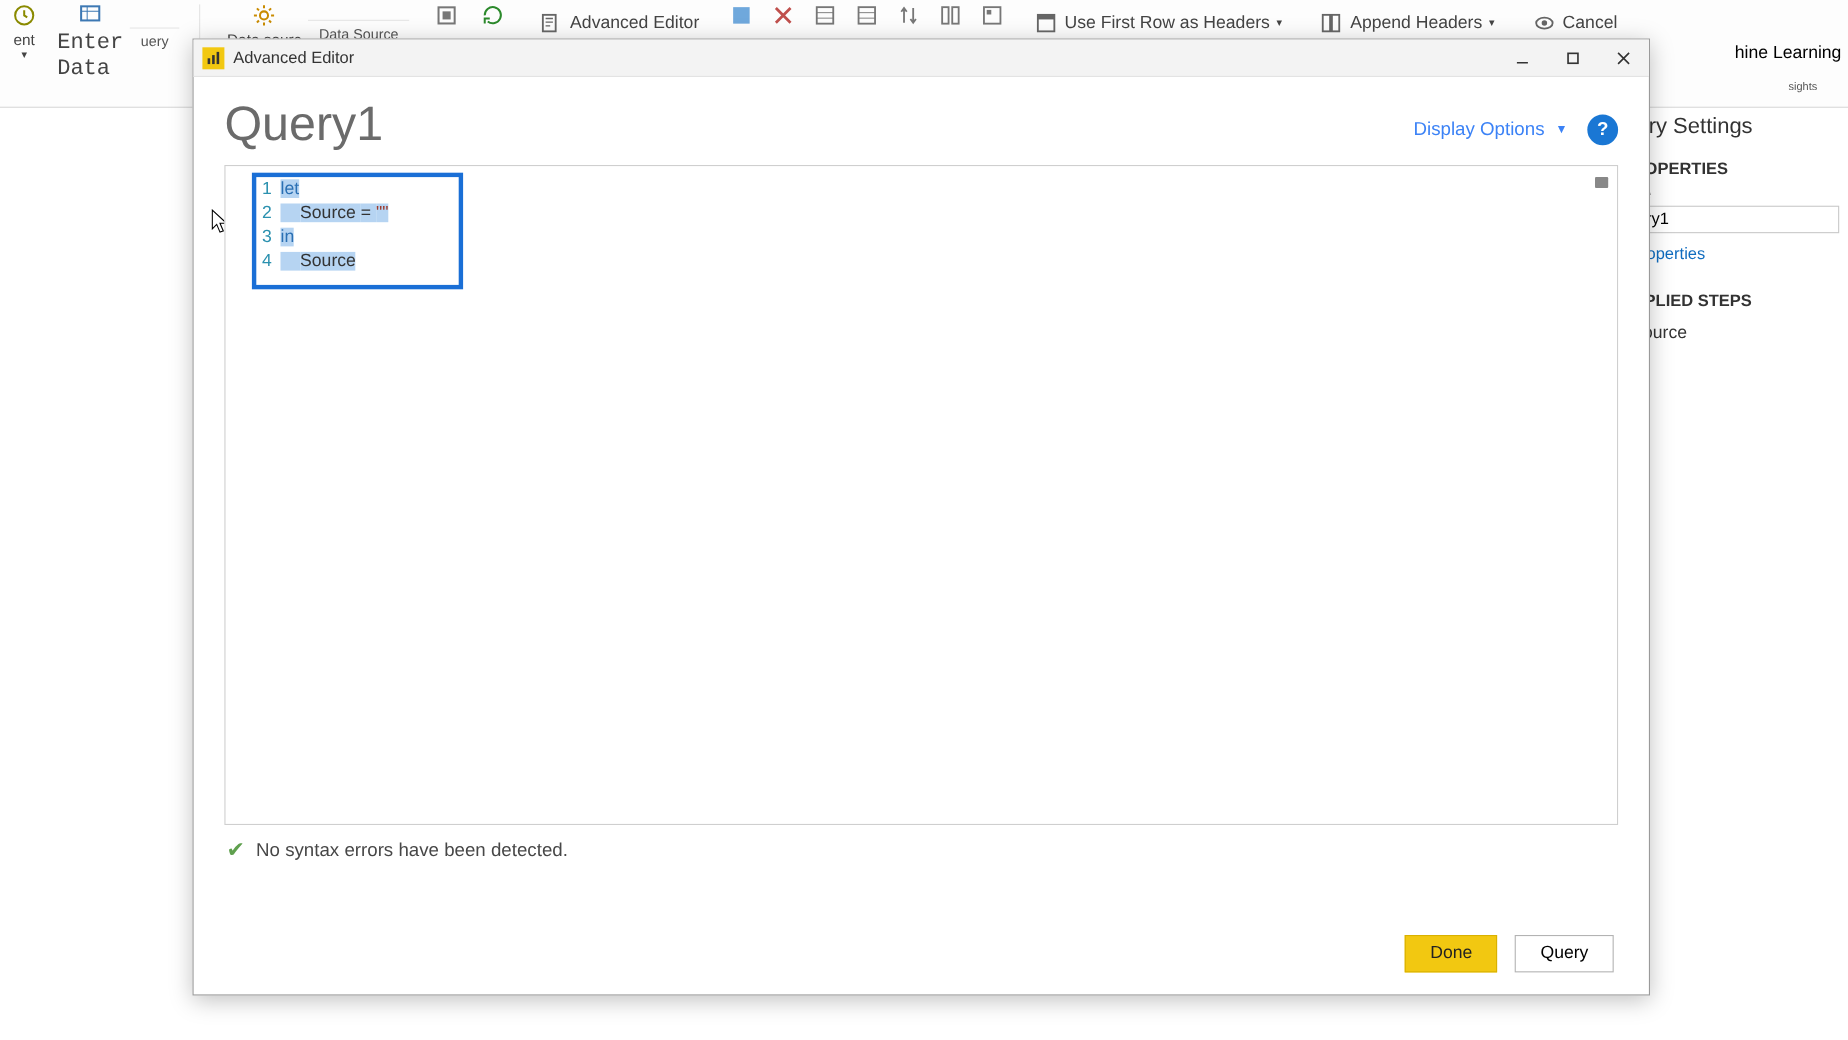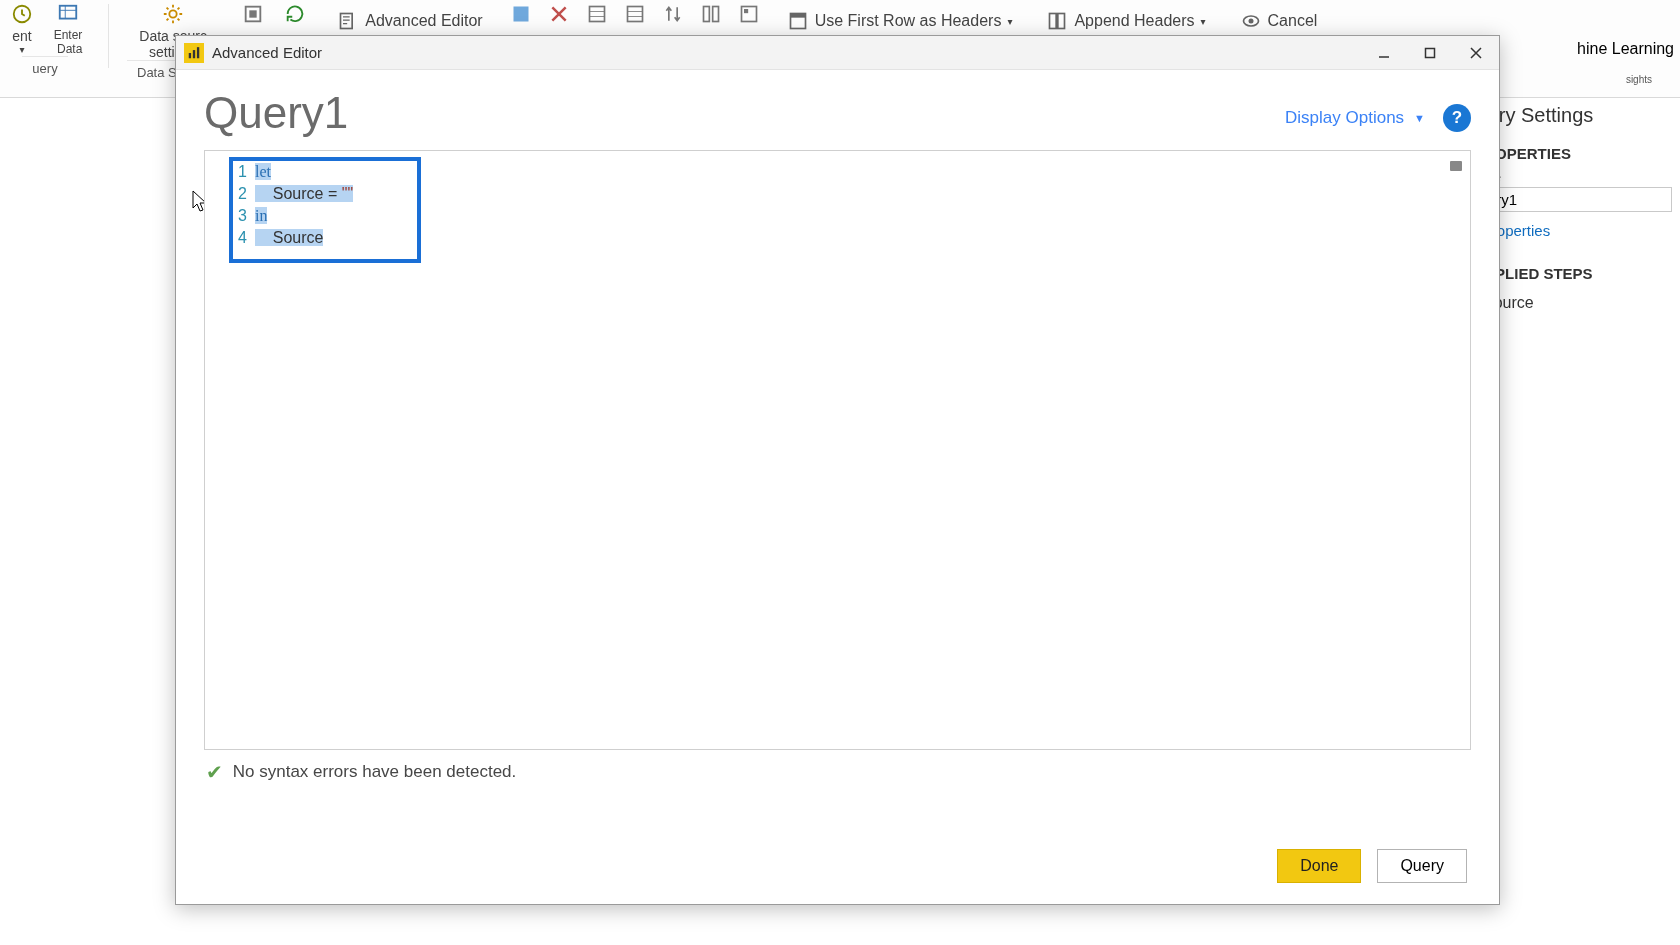--- a/index.html
+++ b/index.html
@@ -5,21 +5,21 @@
   * { box-sizing: border-box; margin: 0; padding: 0; font-family: "Segoe UI", Tahoma, sans-serif; }
   body { background: #fff; width: 1680px; height: 945px; overflow: hidden; position: relative; }
 
   
   .ribbon {
     position: absolute; top: 0; left: 0; right: 0; height: 98px;
     background: #fdfdfd; border-bottom: 1px solid #d9d9d9;
     display: flex; align-items: flex-start; gap: 18px;
     padding-left: 0px;
   }
-  .ribbon-group { display: flex; flex-direction: column; align-items: center; padding-top:2px; }
+  .ribbon-group { display: flex; flex-direction: row; align-items: center; padding-top:2px; }
   .ribbon-btn { display: flex; flex-direction: column; align-items: center; font-size: 14px; color:#444; cursor:pointer;}
   .ribbon-btn .ico { width: 32px; height: 24px; display:flex; align-items:center; justify-content:center; margin-bottom:2px; }
   .ribbon-label-row { height:26px; border-top:1px solid #e6e6e6; padding:4px 10px 0 10px; font-size:13px; color:#555; text-align:right;}
   .ribbon-inline { display:flex; align-items:center; gap:6px; font-size:16px; color:#444; padding:2px 8px; margin-top:8px;}
   .ribbon-inline .ico { width:22px;height:22px; display:flex; align-items:center; justify-content:center;}
   .ribbon-sep { width:1px; background:#e4e4e4; height:64px; margin-top:4px; }
 
   
   .right-panel {
     position:absolute; top:100px; right:0; width:225px; bottom:0;
@@ -67,21 +67,21 @@
     border:4px solid #1a6fd6; pointer-events:none; z-index:5;
   }
   .code-area {
     position:absolute; left:28px; top:10px; right:12px;
     font-family: Consolas, monospace; font-size:16px; line-height:22px;
   }
   .code-line { display:flex; }
   .gutter { width:22px; text-align:right; color:#2b91af; padding-right:8px; user-select:none;}
   .code { white-space:pre; }
   .sel { background:#b6d4f2; }
-  .kw { color:#2a6fb3;font-family:Liberation Serif, serif; }
+  .kw { color:#2a6fb3; }
   .str { color:#9c3a2d; }
   .plain { color:#333; }
 
   .minimap { position:absolute; right:8px; top:10px; width:12px; height:10px; background:#888; border-radius:1px;}
 
   .status-row { display:flex; align-items:center; gap:10px; padding:10px 2px 2px 2px; font-size:17px; color:#474747;}
   .check-ico { color:#5fa04e; font-size:20px; }
 
   .button-row { display:flex; justify-content:flex-end; gap:16px; padding:18px 4px 4px 0;}
   .btn { min-width:76px; padding:7px 22px; font-size:16px; border:1px solid #b3b3b3; background:#fff; cursor:pointer;margin-top:45px;}
@@ -107,21 +107,21 @@
         <span style="font-size:14px;">ent</span>
         <span style="font-size:10px;">▾</span>
       </div>
       <div class="ribbon-btn">
         <span class="ico">
           <svg viewBox="0 0 24 24" width="26" height="22">
               <rect x="3" y="3" width="18" height="14" fill="none" stroke="#3d78b3" stroke-width="2"></rect>
               <path d="M3 8h18M9 3v14" stroke="#3d78b3" stroke-width="1"></path>
             </svg>
         </span>
-        <span style="font-size:12px; white-space:pre; text-align:right;">Enter
+        <span style="font-size:20px; white-space:pre; text-align:left;font-family:Liberation Mono, monospace;">Enter
 Data</span>
       </div>
     </div>
     <div class="ribbon-label-row">uery</div>
   </div>
   <div class="ribbon-sep"></div>
 
   <div class="ribbon-group">
     <div style="display:flex; gap:14px; padding:0 6px;">
       <div class="ribbon-btn">

